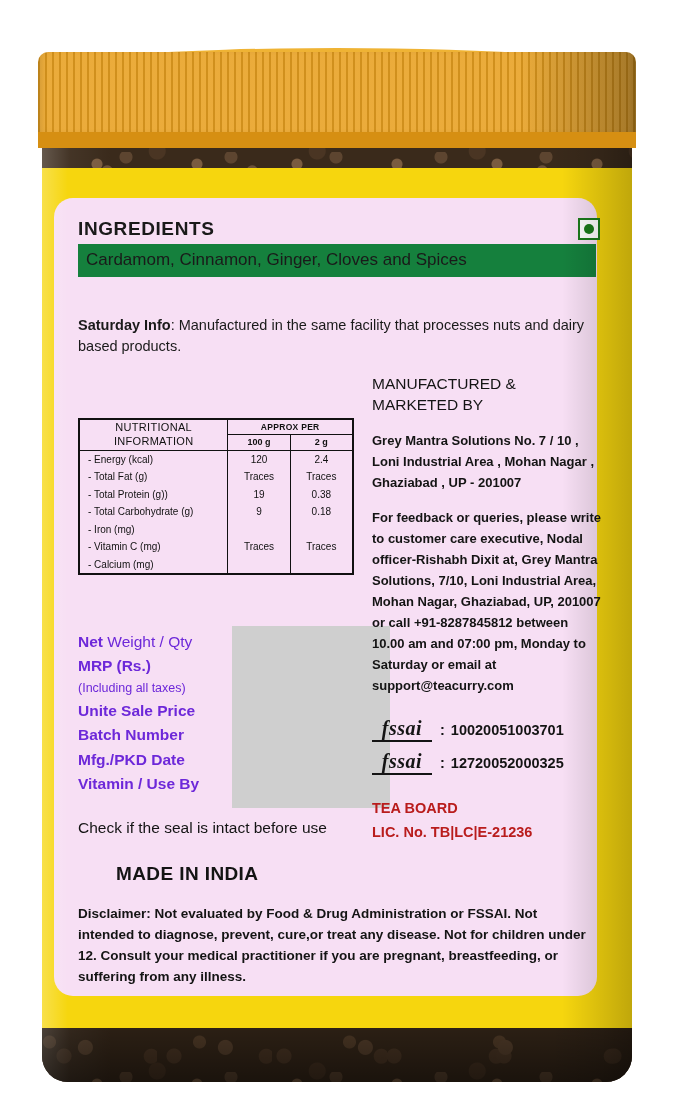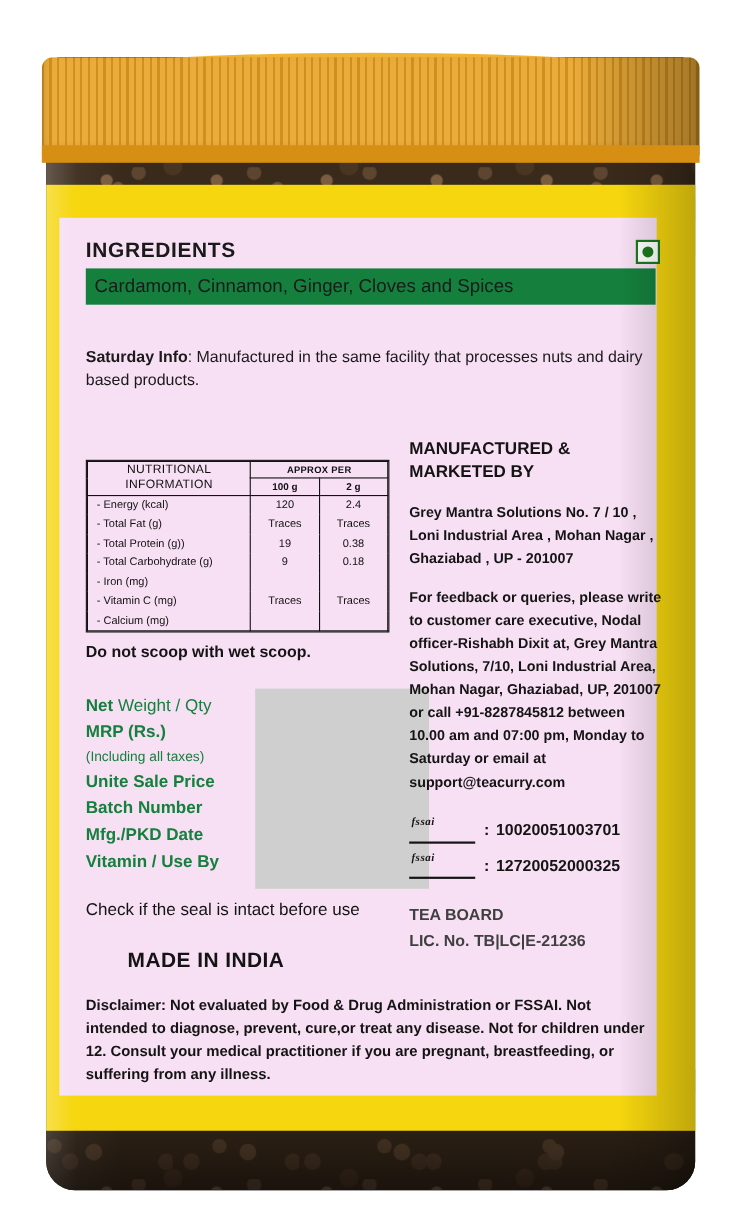--- a/index.html
+++ b/index.html
@@ -143,20 +143,21 @@
     z-index: 3;
   }
 
   .label-inner {
     position: absolute;
     left: 12px;
     top: 30px;
     width: 543px;
     height: 798px;
     background: #f7dff4;
+    border-radius: 19px;
   }
 
   .content {
     position: absolute;
     left: 0; top: 0;
     width: 566px;
     height: 798px;
     padding: 0;
     color: #141414;
   }
@@ -286,21 +287,21 @@
     color: #141414;
   }
 
   
   .fields {
     position: absolute;
     left: 24px;
     top: 432px;
     font-size: 15.5px;
     line-height: 1.58;
-    color: #15803d;
+    color: #6d28d9;
   }
   .fields .f {
     font-weight: bold;
   }
   .fields .f span.light { font-weight: normal; }
   .fields .sub { font-size: 12.5px; font-weight: normal; }
   .fields-blank {
     position: absolute;
     left: 178px;
     top: 428px;
@@ -333,24 +334,23 @@
     font-size: 13.5px;
     font-weight: bold;
     line-height: 1.55;
     color: #141414;
   }
 
   
   .rcol { position: absolute; left: 318px; top: 176px; width: 230px; }
   .mfg-head {
     font-size: 15.5px;
-    font-weight: bold;
+    font-weight: normal;
     line-height: 1.35;
     color: #141414;
-    margin-top: 25px;
   }
   .mfg-addr {
     margin-top: 14px;
     font-size: 13px;
     font-weight: bold;
     line-height: 1.62;
     color: #141414;
   }
   .feedback {
     margin-top: 14px;
@@ -365,34 +365,35 @@
     align-items: center;
     margin-bottom: 9px;
     font-size: 14.5px;
     font-weight: bold;
     color: #141414;
   }
   .fssai-logo {
     font-family: "Liberation Serif", serif;
     font-style: italic;
     font-weight: bold;
-    font-size: 10px;
+    font-size: 20px;
     letter-spacing: 0.5px;
     border-bottom: 2px solid #141414;
-    padding: 0 2px 11px 2px;
+    padding: 0 2px 1px 2px;
     line-height: 1.05;
     min-width: 56px;
+    text-align: center;
   }
   .fssai-sep { margin: 0 6px 0 8px; }
   .tea-board {
     margin-top: 22px;
     font-size: 14.5px;
     font-weight: bold;
     line-height: 1.6;
-    color: #404040;
+    color: #b91c1c;
   }
 
   
   .jar-bottom-shadow {
     position: absolute;
     left: 42px;
     top: 1028px;
     width: 590px;
     height: 54px;
     border-radius: 0 0 26px 26px;
@@ -479,21 +480,20 @@
             <tr class="last">
               <td class="rowlabel">- Calcium (mg)</td>
               <td class="val"></td>
               <td class="val"></td>
             </tr>
           </tbody>
             </table>
         </div>
 
         <div class="store">
-          <div>Do not scoop with wet scoop.</div>
         </div>
 
         <div class="fields-blank"></div>
 
         <div class="fields">
           <div class="f"><span>Net</span> <span class="light">Weight / Qty</span></div>
           <div class="f">MRP (Rs.)</div>
           <div class="sub">(Including all taxes)</div>
           <div class="f">Unite Sale Price</div>
           <div class="f">Batch Number</div>

